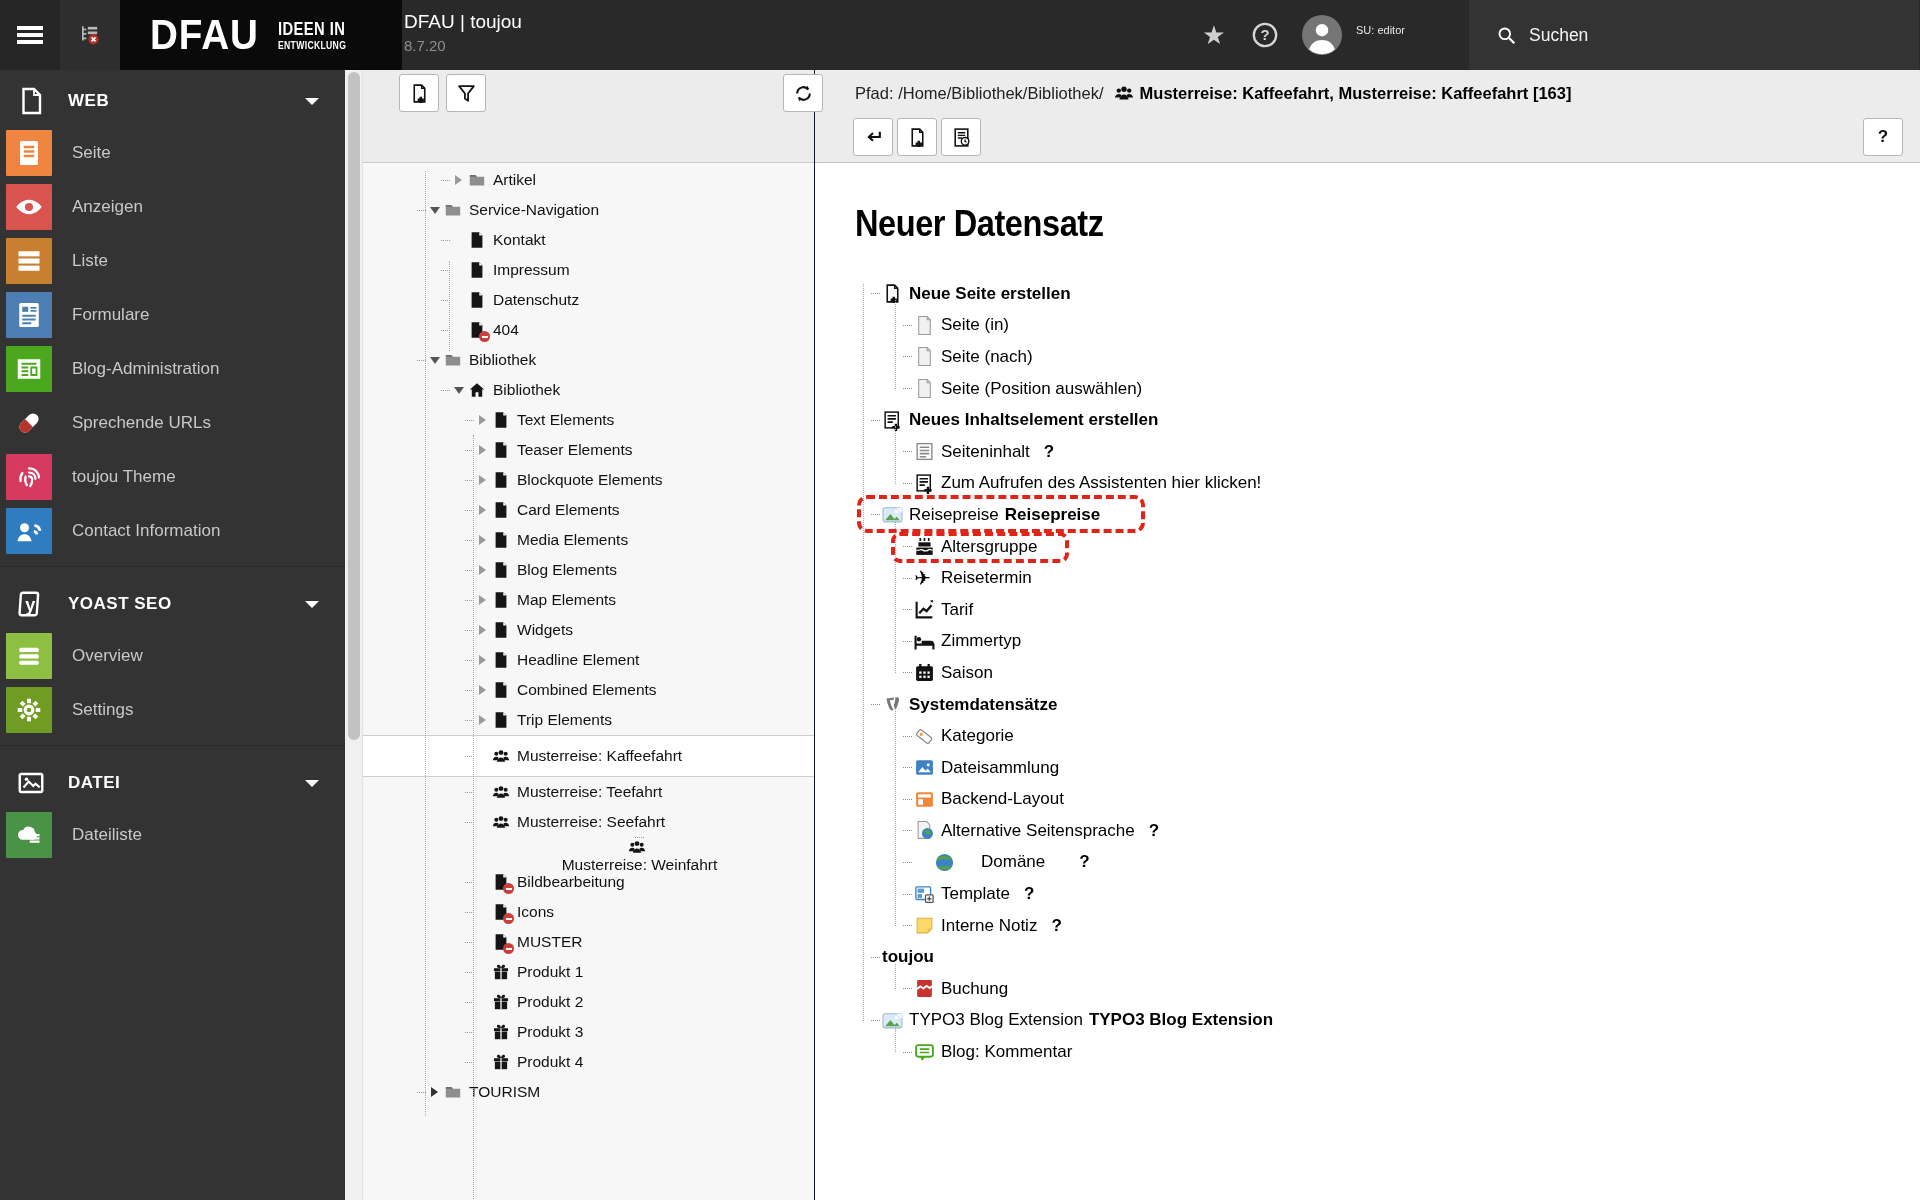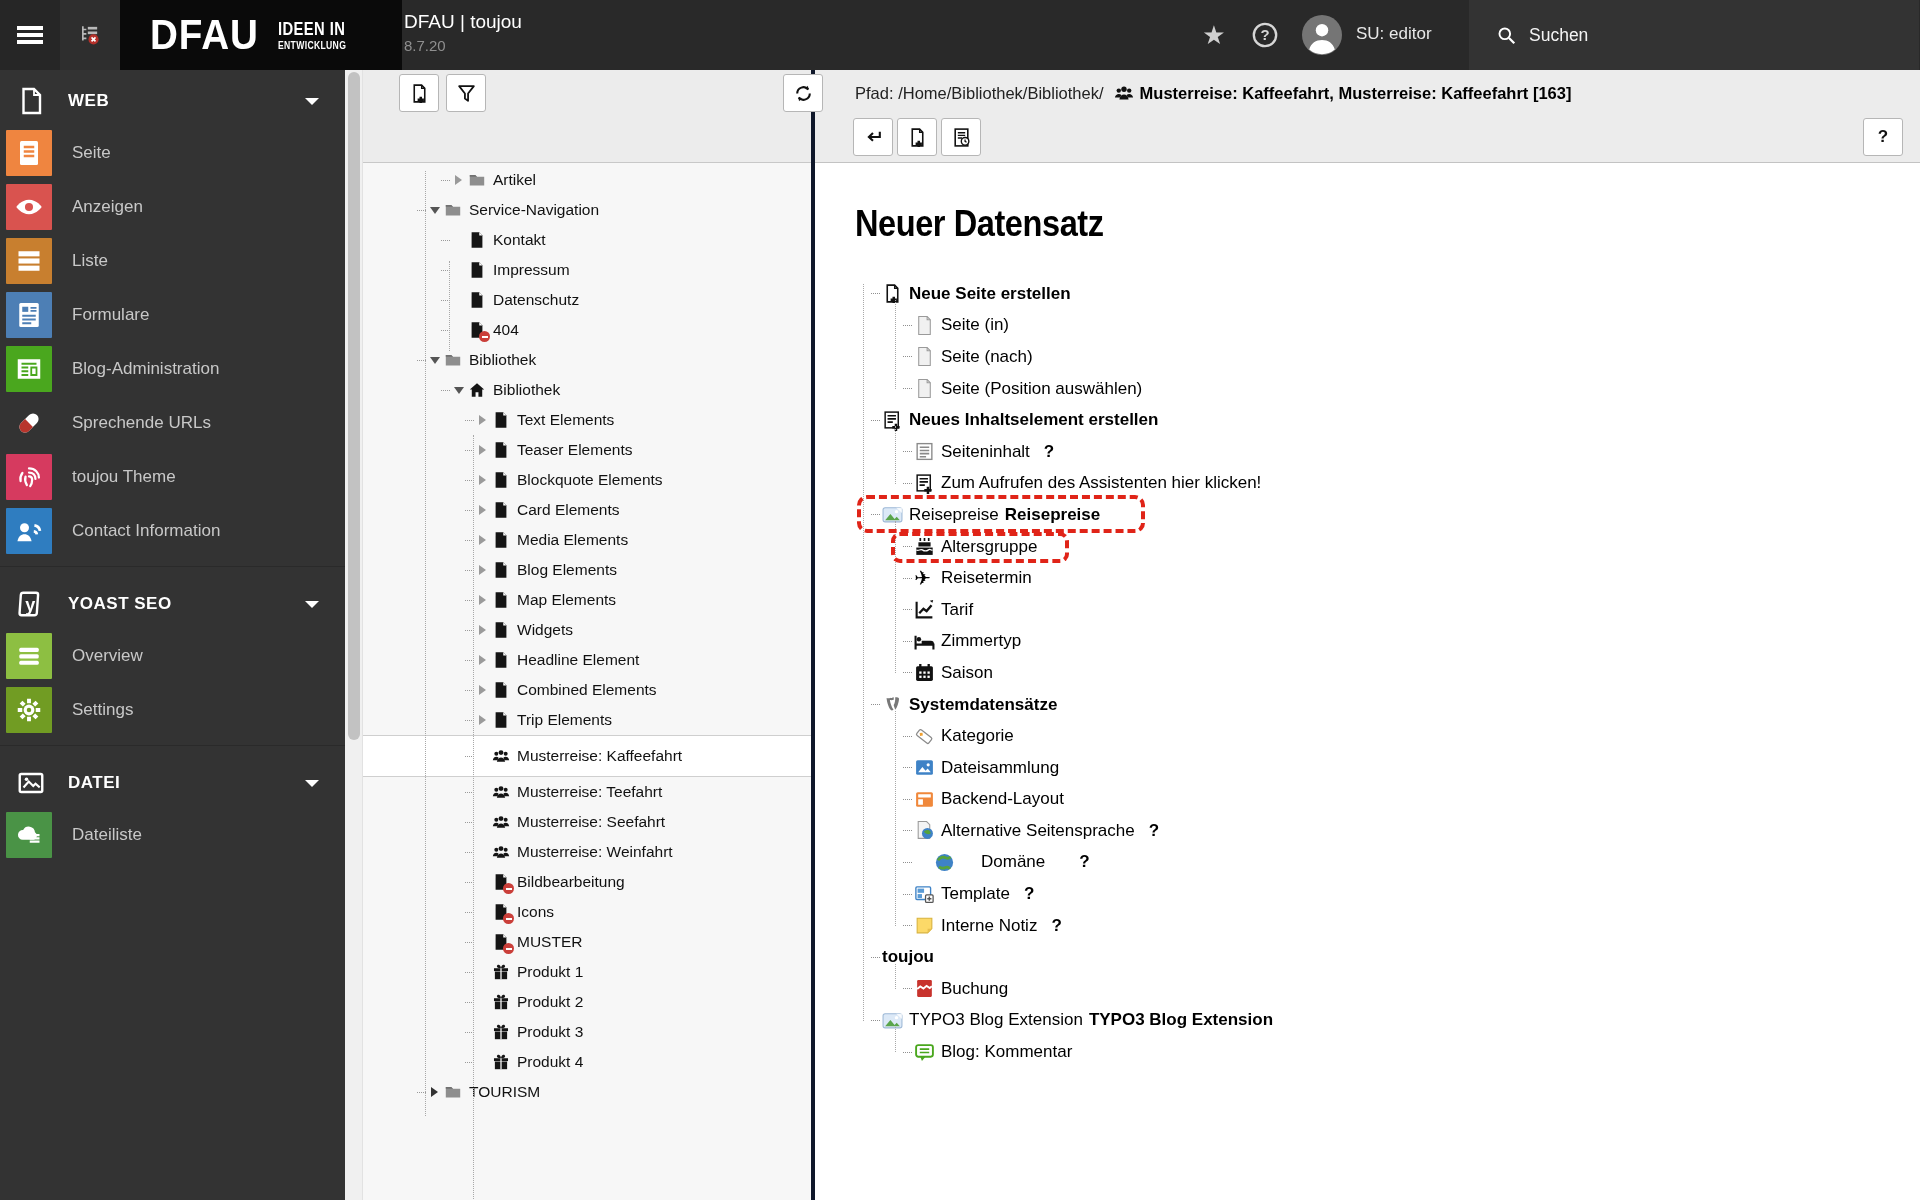--- a/index.html
+++ b/index.html
@@ -20,21 +20,21 @@
   .logo-sub { margin-left:10px; color:#fff; line-height:1; transform:scaleX(.82); transform-origin:left; }
   .logo-sub .l1 { font-size:18px; font-weight:bold; letter-spacing:.5px; }
   .logo-sub .l2 { font-size:10.5px; font-weight:bold; letter-spacing:.4px; margin-top:2px; }
   .tb-product { position:absolute; left:404px; top:11px; }
   .tb-product .p1 { color:#fff; font-size:19px; }
   .tb-product .p2 { color:#8f8f8f; font-size:15px; margin-top:4px; }
   .tb-star { position:absolute; left:1196px; top:16px; width:36px; height:36px; color:#cfcfcf;
     font-size:26px; text-align:center; line-height:38px; cursor:pointer; }
   .tb-help { position:absolute; left:1252px; top:22px; width:26px; height:26px; cursor:pointer; }
   .tb-avatar { position:absolute; left:1302px; top:15px; width:40px; height:40px; cursor:pointer; }
-  .tb-user { position:absolute; left:1356px; top:24px; color:#e8e8e8; font-size:17px; cursor:pointer; }
+  .tb-user { position:absolute; left:1356px; top:24px; color:#e8e8e8; font-size:11px; cursor:pointer; }
   .tb-search { position:absolute; left:1469px; top:0; width:450px; height:70px; background:#333; }
   .tb-search .mag { position:absolute; left:28px; top:26px; width:19px; height:19px; }
   .tb-search input { position:absolute; left:60px; top:20px; width:360px; height:30px; background:transparent;
     border:none; outline:none; color:#fff; font-size:17.5px; font-family:inherit; }
   .tb-search input::placeholder { color:#fff; opacity:.95; }
 
   
   .sidebar { position:absolute; left:0; top:70px; width:345px; bottom:0; background:#333; z-index:10; }
   .sb-section { position:relative; padding-top:6px; }
   .sb-divider { border-top:1px solid #2a2a2a; box-shadow:0 1px 0 #3d3d3d inset; margin:8px 0 6px 0; }
@@ -44,21 +44,21 @@
   .sb-chevron { position:absolute; right:26px; top:22px; width:0; height:0;
     border-left:7px solid transparent; border-right:7px solid transparent; border-top:7px solid #fff; }
   .sb-item { position:relative; height:54px; display:flex; align-items:center; cursor:pointer; }
   .sb-tile { width:46px; height:46px; margin-left:6px; border-radius:1px; display:flex;
     align-items:center; justify-content:center; }
   .sb-tile .tg { width:30px; height:30px; }
   .sb-label { color:#c8c8c8; font-size:17px; margin-left:20px; }
 
   
   .navpanel { position:absolute; left:345px; top:70px; width:470px; bottom:0; background:#f7f7f7;
-    border-right:4px solid #0f172a; z-index:5; }
+    border-right:1px solid #0f172a; z-index:5; }
   .nav-scrolltrack { position:absolute; left:0; top:0; width:18px; bottom:0; background:#f0f0f0;
     border-right:1px solid #e2e2e2; }
   .nav-scrollthumb { position:absolute; left:3px; top:2px; width:12px; height:668px; background:#c2c2c2;
     border-radius:7px; cursor:grab; }
   .nav-toolbar { position:absolute; left:18px; right:0; top:0; height:93px; background:#ececec;
     border-bottom:1px solid #c8c8c8; }
   .tool-btn { position:absolute; top:4px; width:40px; height:38px; background:#fff;
     border:1px solid #b6b6b6; border-radius:3px; cursor:pointer; display:flex; align-items:center; justify-content:center; }
   .tool-btn .ti { width:21px; height:21px; }
   .tree-rows { position:absolute; left:18px; right:0; top:95px; }
@@ -578,21 +578,21 @@
         <span class="tr-arrow"></span>
         <span class="tr-icon"><svg viewBox="0 0 20 20" width="100%" height="100%">
             <circle cx="4.8" cy="7.6" r="2.2" fill="#151515"></circle>
             <circle cx="15.2" cy="7.6" r="2.2" fill="#151515"></circle>
             <circle cx="10" cy="6.2" r="2.7" fill="#151515"></circle>
             <path d="M.9 14.6c.4-2.4 2-3.7 3.9-3.7 1 0 1.9.4 2.6 1.1l-1.2 2.6zM19.1 14.6c-.4-2.4-2-3.7-3.9-3.7-1 0-1.9.4-2.6 1.1l1.2 2.6z" fill="#151515"></path>
             <path d="M5.4 16.4c.5-3 2.3-4.8 4.6-4.8s4.1 1.8 4.6 4.8z" fill="#151515"></path>
           </svg></span>
         <span>Musterreise: Seefahrt</span>
       </div>
-      <div class="tree-row" style="padding-left: 102px;">
+      <div class="tree-row" style="padding-left: 102px; flex-direction: column;">
         <span class="tr-stub"></span>
         <span class="tr-arrow"></span>
         <span class="tr-icon"><svg viewBox="0 0 20 20" width="100%" height="100%">
             <circle cx="4.8" cy="7.6" r="2.2" fill="#151515"></circle>
             <circle cx="15.2" cy="7.6" r="2.2" fill="#151515"></circle>
             <circle cx="10" cy="6.2" r="2.7" fill="#151515"></circle>
             <path d="M.9 14.6c.4-2.4 2-3.7 3.9-3.7 1 0 1.9.4 2.6 1.1l-1.2 2.6zM19.1 14.6c-.4-2.4-2-3.7-3.9-3.7-1 0-1.9.4-2.6 1.1l1.2 2.6z" fill="#151515"></path>
             <path d="M5.4 16.4c.5-3 2.3-4.8 4.6-4.8s4.1 1.8 4.6 4.8z" fill="#151515"></path>
           </svg></span>
         <span>Musterreise: Weinfahrt</span>

